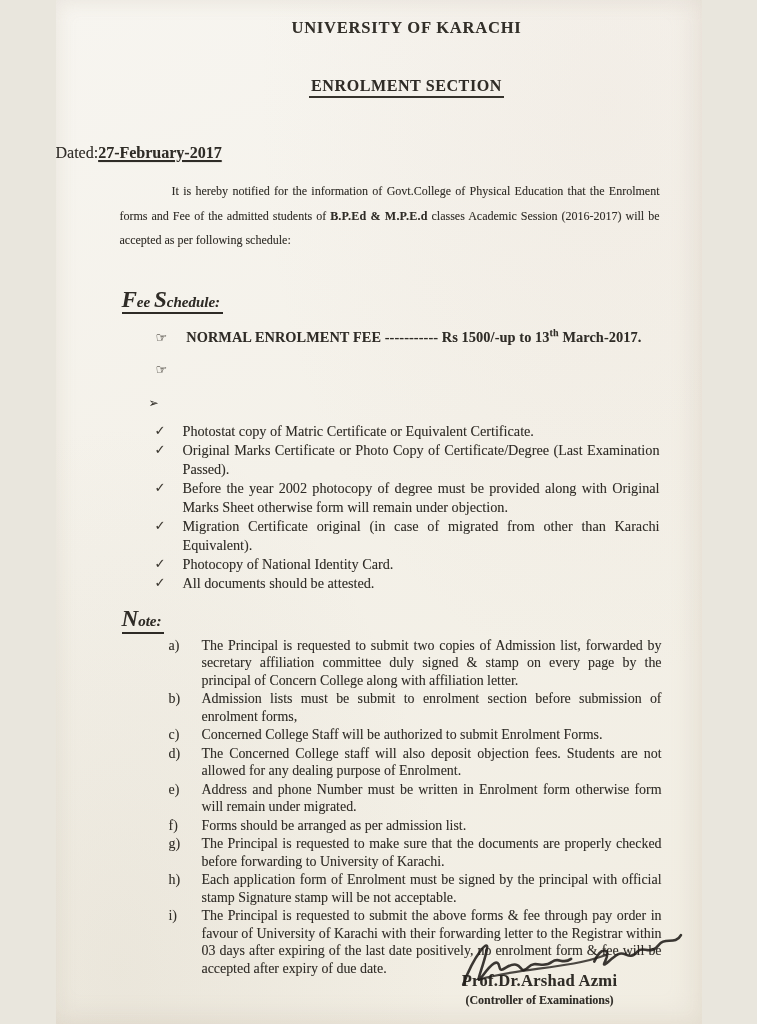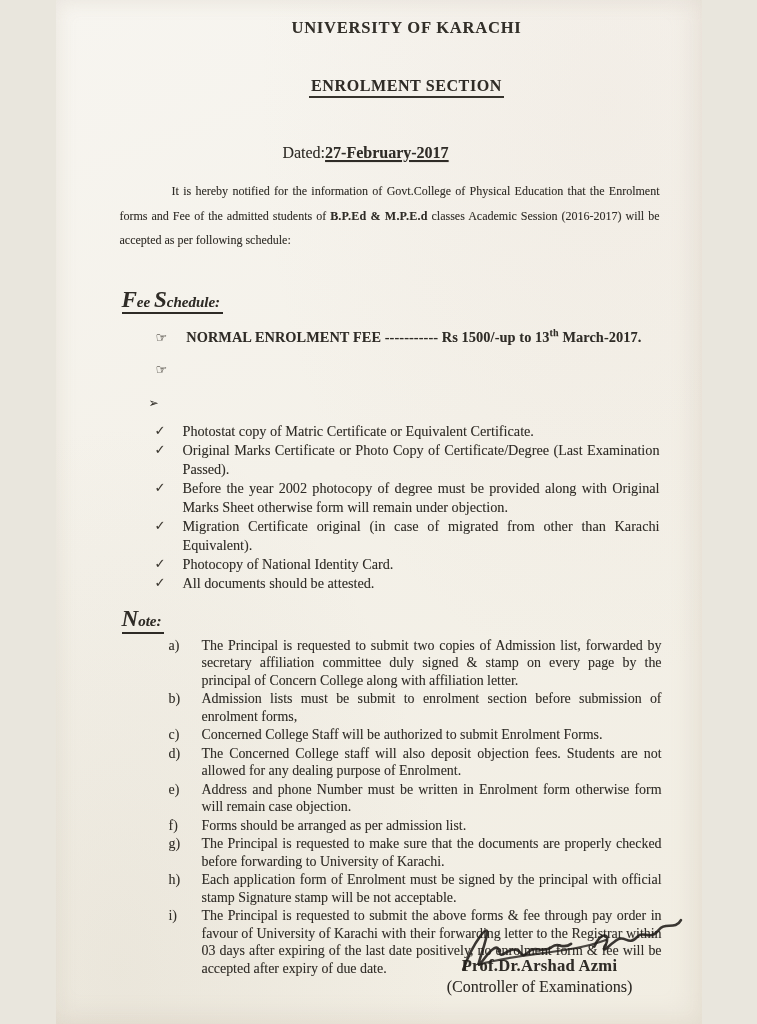--- a/index.html
+++ b/index.html
@@ -16,21 +16,21 @@
     color:#2f2c27;
     overflow:hidden;
     text-shadow:0.2px 0.3px 0.5px rgba(70,62,52,0.30);
   }
   
   .doc-header{padding-top:18px;text-align:center;transform:translateX(28px);}
   .org-title{font-size:16.5px;font-weight:700;letter-spacing:0.8px;color:#322f29;}
   .section-title{display:inline-block;font-size:16px;font-weight:700;letter-spacing:0.6px;
     border-bottom:2.5px solid #36332d;padding:0 2px 1px 2px;margin-top:21px;}
   
-  .dated-line{margin-top:46px;text-align:center;padding-right:26px;font-size:16px;}
+  .dated-line{margin-top:46px;text-align:left;padding-right:26px;font-size:16px;}
   .date-value{font-weight:700;text-decoration:underline;text-decoration-thickness:1.5px;text-underline-offset:2px;}
   
   .notif-title{width:fit-content;margin:26px auto 0 auto;transform:translateX(-42px);
     font-size:16.5px;font-weight:700;letter-spacing:7px;
     border-bottom:2.5px solid #2e2b26;padding:0 4px 2px 8px;}
   
   .intro{margin:17px 42px 0 64px;font-size:12px;line-height:2.05;text-align:justify;text-indent:52px;}
   .intro b{letter-spacing:0.2px;}
   
   .fee-heading, .note-heading{
@@ -50,24 +50,24 @@
   .checklist{list-style:none;margin:13px 42px 0 99px;padding:0;font-size:14.2px;line-height:1.34;}
   .checklist li{display:grid;grid-template-columns:28px 1fr;text-align:justify;}
   .check-glyph{font-family:"DejaVu Sans", sans-serif;font-size:13px;color:#3a362f;}
   
   .note-heading{margin-top:13px;}
   .notes{list-style:none;margin:3px 40px 0 113px;padding:0;font-size:13.9px;line-height:1.26;}
   .notes li{display:grid;grid-template-columns:33px 1fr;margin-bottom:1px;}
   .note-label{color:#312e28;}
   .note-text{text-align:justify;}
   
-  .signature-block{position:absolute;right:12px;bottom:28px;width:300px;text-align:center;}
+  .signature-block{position:absolute;right:12px;bottom:16px;width:300px;text-align:center;}
   .signature-svg{display:block;margin:0 0 -16px 58px;transform:rotate(-3deg);}
   .sig-name{font-weight:700;font-size:16.5px;letter-spacing:0.3px;}
-  .sig-title{font-weight:400;font-size:16px;margin-top:2px;}
+  .sig-title{font-weight:700;font-size:12px;margin-top:2px;}
 </style>
 </head>
 <body>
 
 <div class="page">
 
   <div class="doc-header">
     <div class="org-title">UNIVERSITY OF KARACHI</div>
     <br>
     <div class="section-title">ENROLMENT SECTION</div>
@@ -136,21 +136,21 @@
     <li>
         <span class="note-label">c)</span>
         <span class="note-text">Concerned College Staff will be authorized to submit Enrolment Forms.</span>
       </li>
     <li>
         <span class="note-label">d)</span>
         <span class="note-text">The Concerned College staff will also deposit objection fees. Students are not allowed for any dealing purpose of Enrolment.</span>
       </li>
     <li>
         <span class="note-label">e)</span>
-        <span class="note-text">Address and phone Number must be written in Enrolment form otherwise form will remain case objection.</span>
+        <span class="note-text">Address and phone Number must be written in Enrolment form otherwise form will remain under migrated.</span>
       </li>
     <li>
         <span class="note-label">f)</span>
         <span class="note-text">Forms should be arranged as per admission list.</span>
       </li>
     <li>
         <span class="note-label">g)</span>
         <span class="note-text">The Principal is requested to make sure that the documents are properly checked before forwarding to University of Karachi.</span>
       </li>
     <li>

